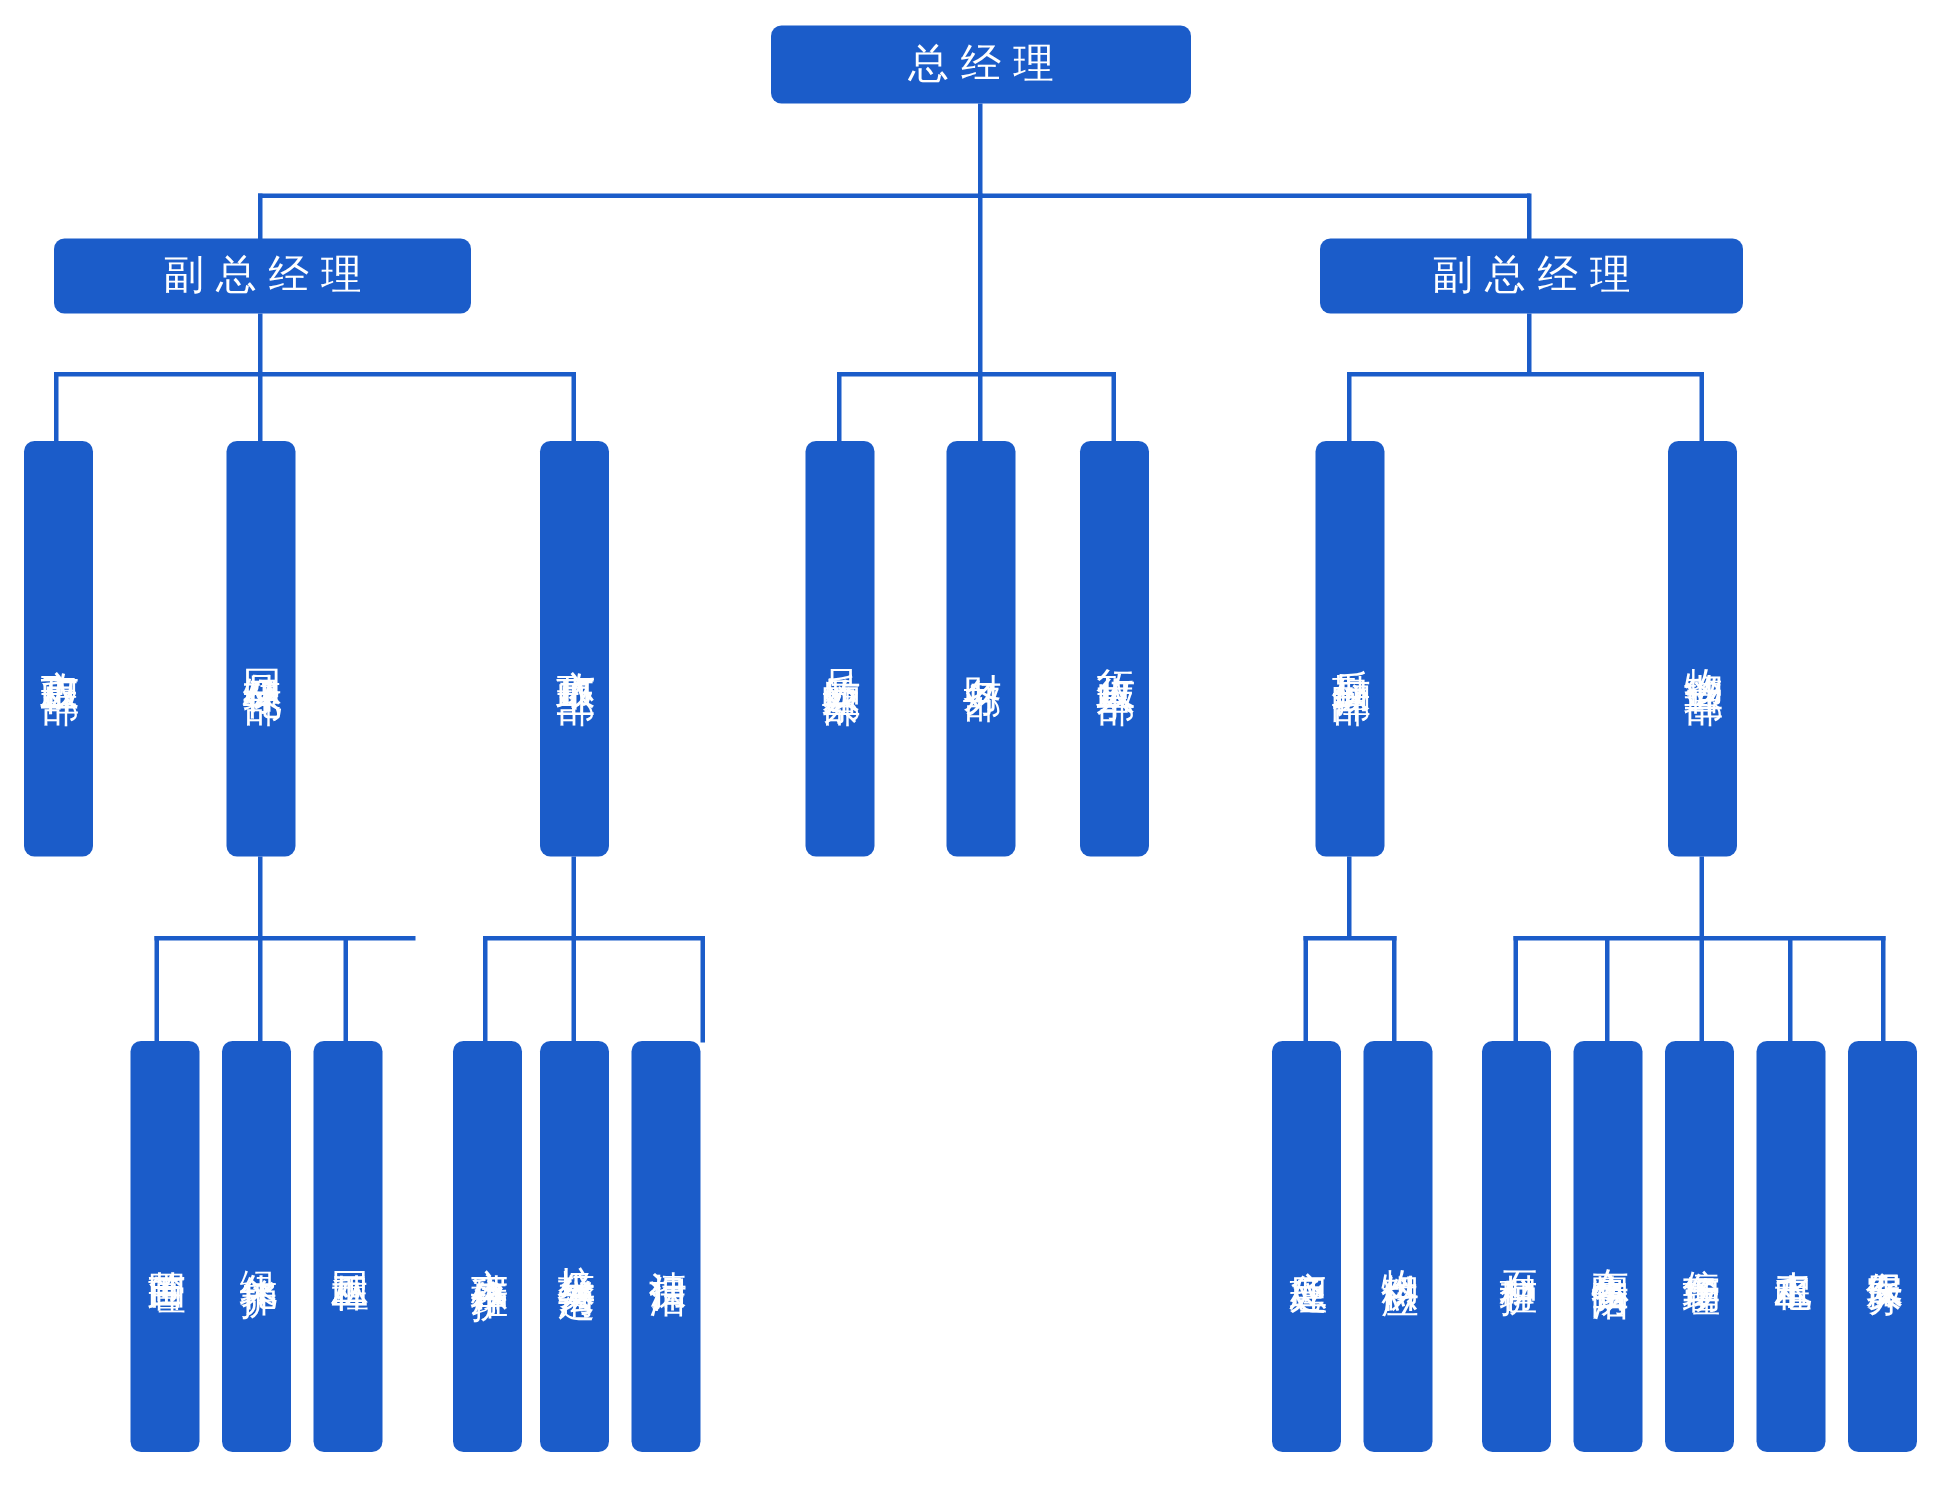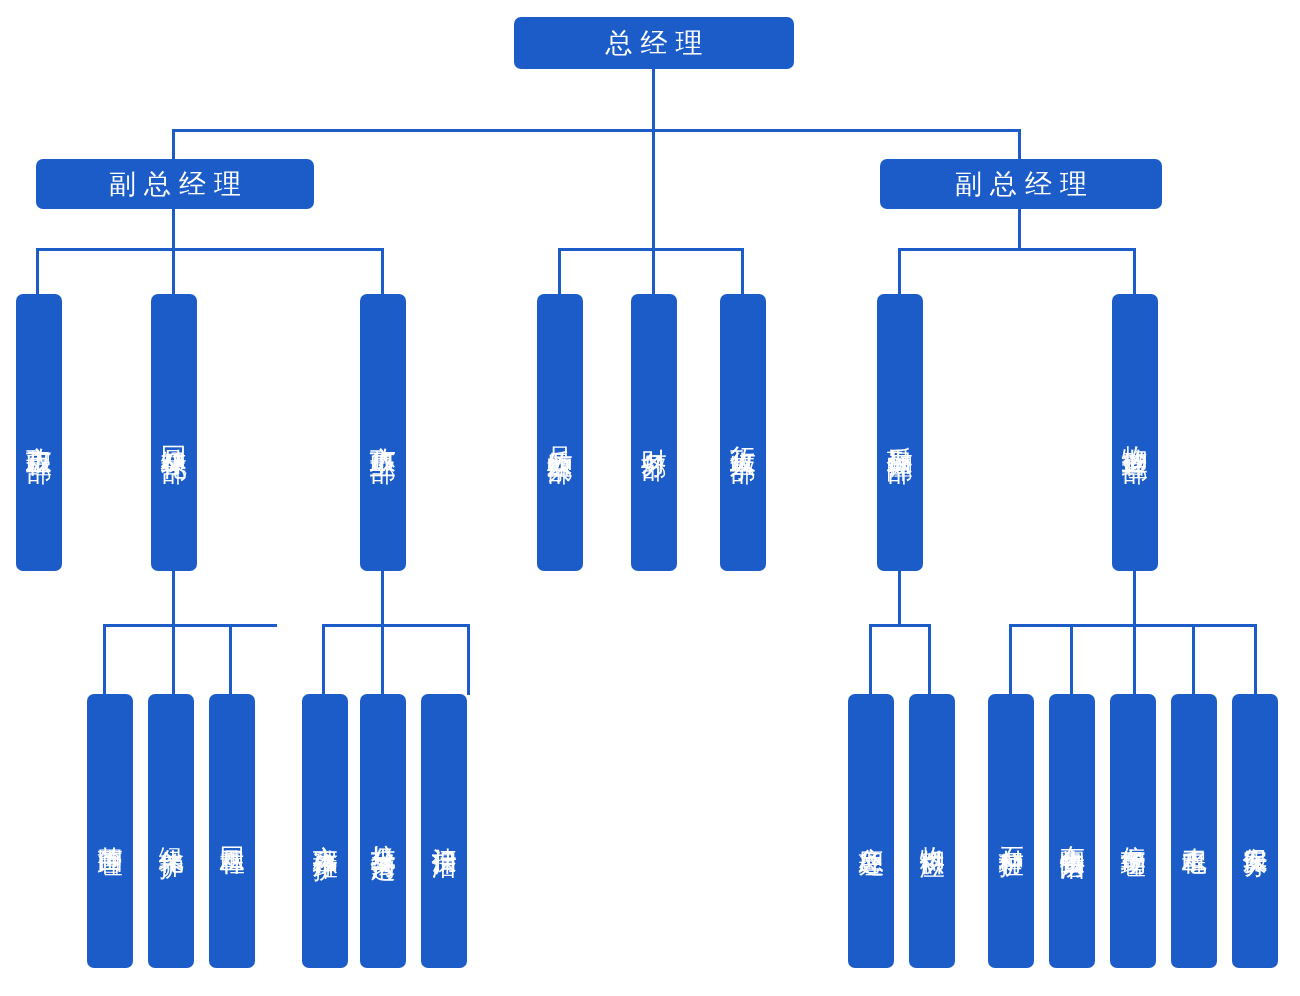--- a/index.html
+++ b/index.html
@@ -21,20 +21,21 @@
     position: absolute;
     background: #1B5CC9;
     color: #ffffff;
     border-radius: 7px;
     display: flex;
     align-items: center;
     justify-content: center;
     text-align: center;
     line-height: 1.18;
     letter-spacing: 0.5px;
+    font-family: Liberation Serif, serif;
     -webkit-font-smoothing: antialiased;
   }
   
   .node.horiz {
     writing-mode: horizontal-tb;
     font-size: 27px;
     letter-spacing: 8px;
     text-indent: 8px;
     font-weight: 400;
   }

